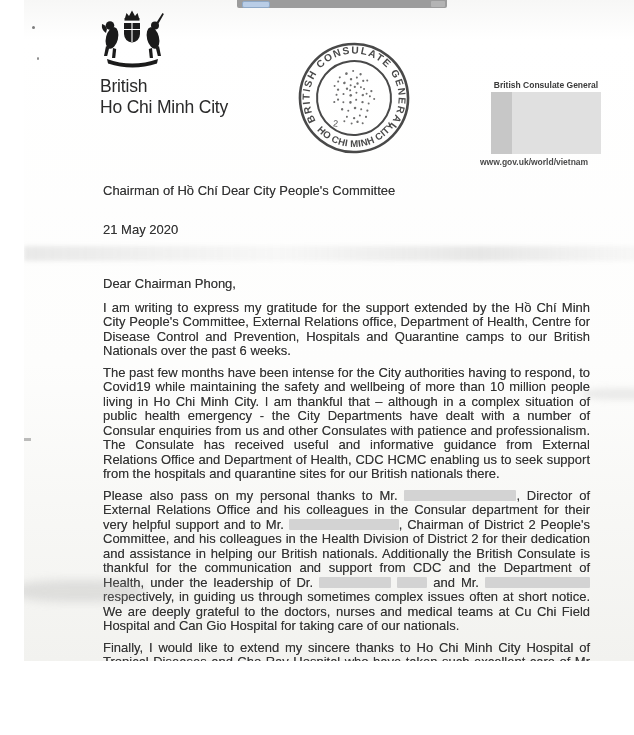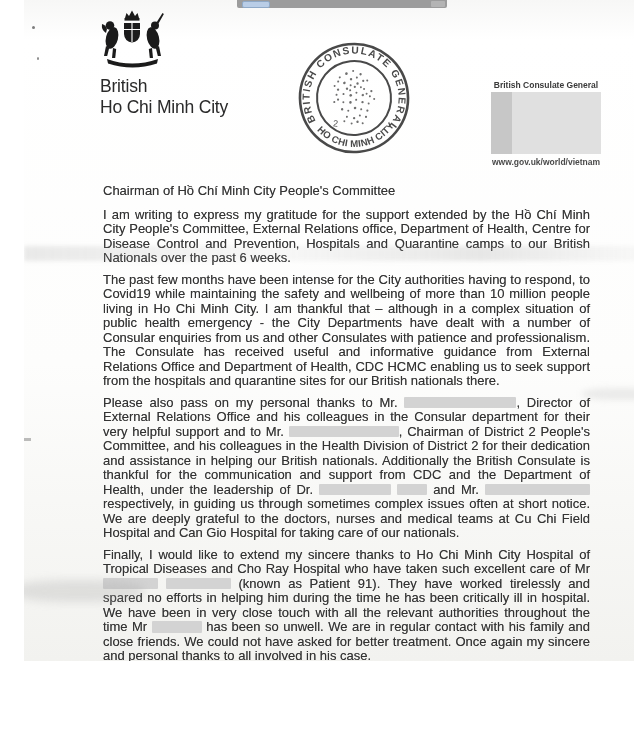--- a/index.html
+++ b/index.html
@@ -18,21 +18,21 @@
   .edge-dash { position:absolute; left:0; top:438px; width:7px; height:3px; background:#9f9f9f; opacity:.7; }
 
   
   .crest { position:absolute; left:73px; top:8px; }
   .brand { position:absolute; left:76px; top:76px; font-size:17.5px; line-height:21px; color:#2a2a2a; letter-spacing:-0.2px; }
   .stamp { position:absolute; left:268px; top:36px; opacity:.92; }
   .contact-title { position:absolute; left:460px; top:80px; width:124px; text-align:center; font-size:8.5px; font-weight:bold; color:#3a3a3a; }
   .contact-redactions { position:absolute; left:467px; top:92px; width:110px; height:62px; }
   .cr-dark { position:absolute; left:0; top:0; width:21px; height:62px; background:#c7c7c7; }
   .cr-light { position:absolute; left:21px; top:0; width:89px; height:62px; background:#e0e0e0; }
-  .contact-web { position:absolute; left:456px; top:157px; width:132px; text-align:center; font-size:8.5px; font-weight:600; color:#4a4a4a; }
+  .contact-web { position:absolute; left:456px; top:157px; width:132px; font-size:8.5px; font-weight:600; color:#4a4a4a; }
 
   
   .body-text { position:absolute; left:79px; top:184px; width:487px; font-size:13px; line-height:14.5px; color:#343434; text-shadow:0 0 0.4px rgba(40,40,40,0.55); }
   .recipient .line { white-space:nowrap; }
   .date { margin-top:24px; }
   .salutation { margin-top:40px; }
   #paragraphs { margin-top:9px; }
   .para { margin:0 0 7px 0; text-align:justify; }
   .redact { display:inline-block; height:11.5px; background:#d3d3d3; vertical-align:-1.5px; border-radius:1px; }
   .recipient .redact { height:13px; background:#cccccc; vertical-align:-2px; }
@@ -156,22 +156,24 @@
 
   <div class="contact-title">British Consulate General</div>
   <div class="contact-redactions">
     <span class="cr-dark"></span>
     <span class="cr-light"></span>
   </div>
   <div class="contact-web">www.gov.uk/world/vietnam</div>
 
   <div class="body-text">
     <div class="recipient">
-        <div class="line">Chairman of Hồ Chí Minh City People's Committee</div>
+        <div class="line">Chairman of Hồ Chí Dear City People's Committee</div>
       </div>
+    <div class="date">21 May 2020</div>
+    <div class="salutation">Dear Chairman Phong,</div>
     <div id="paragraphs">
         <p class="para">I am writing to express my gratitude for the support extended by the Hồ Chí Minh City People's Committee, External Relations office, Department of Health, Centre for Disease Control and Prevention, Hospitals and Quarantine camps to our British Nationals over the past 6 weeks.</p>
         <p class="para">The past few months have been intense for the City authorities having to respond, to Covid19 while maintaining the safety and wellbeing of more than 10 million people living in Ho Chi Minh City. I am thankful that – although in a complex situation of public health emergency - the City Departments have dealt with a number of Consular enquiries from us and other Consulates with patience and professionalism. The Consulate has received useful and informative guidance from External Relations Office and Department of Health, CDC HCMC enabling us to seek support from the hospitals and quarantine sites for our British nationals there.</p>
         <p class="para">Please also pass on my personal thanks to Mr. <span class="redact" style="width: 112px;"></span>, Director of External Relations Office and his colleagues in the Consular department for their very helpful support and to Mr. <span class="redact" style="width: 110px;"></span>, Chairman of District 2 People's Committee, and his colleagues in the Health Division of District 2 for their dedication and assistance in helping our British nationals. Additionally the British Consulate is thankful for the communication and support from CDC and the Department of Health, under the leadership of Dr. <span class="redact" style="width: 72px;"></span> <span class="redact" style="width: 30px;"></span> and Mr. <span class="redact" style="width: 105px;"></span> respectively, in guiding us through sometimes complex issues often at short notice. We are deeply grateful to the doctors, nurses and medical teams at Cu Chi Field Hospital and Can Gio Hospital for taking care of our nationals.</p>
         <p class="para">Finally, I would like to extend my sincere thanks to Ho Chi Minh City Hospital of Tropical Diseases and Cho Ray Hospital who have taken such excellent care of Mr <span class="redact" style="width: 55px;"></span> <span class="redact" style="width: 65px;"></span> (known as Patient 91). They have worked tirelessly and spared no efforts in helping him during the time he has been critically ill in hospital. We have been in very close touch with all the relevant authorities throughout the time Mr <span class="redact" style="width: 50px;"></span> has been so unwell. We are in regular contact with his family and close friends. We could not have asked for better treatment. Once again my sincere and personal thanks to all involved in his case.</p>
       </div>
   </div>
 
   <div class="streak st1"></div>
   <div class="streak st2"></div>

